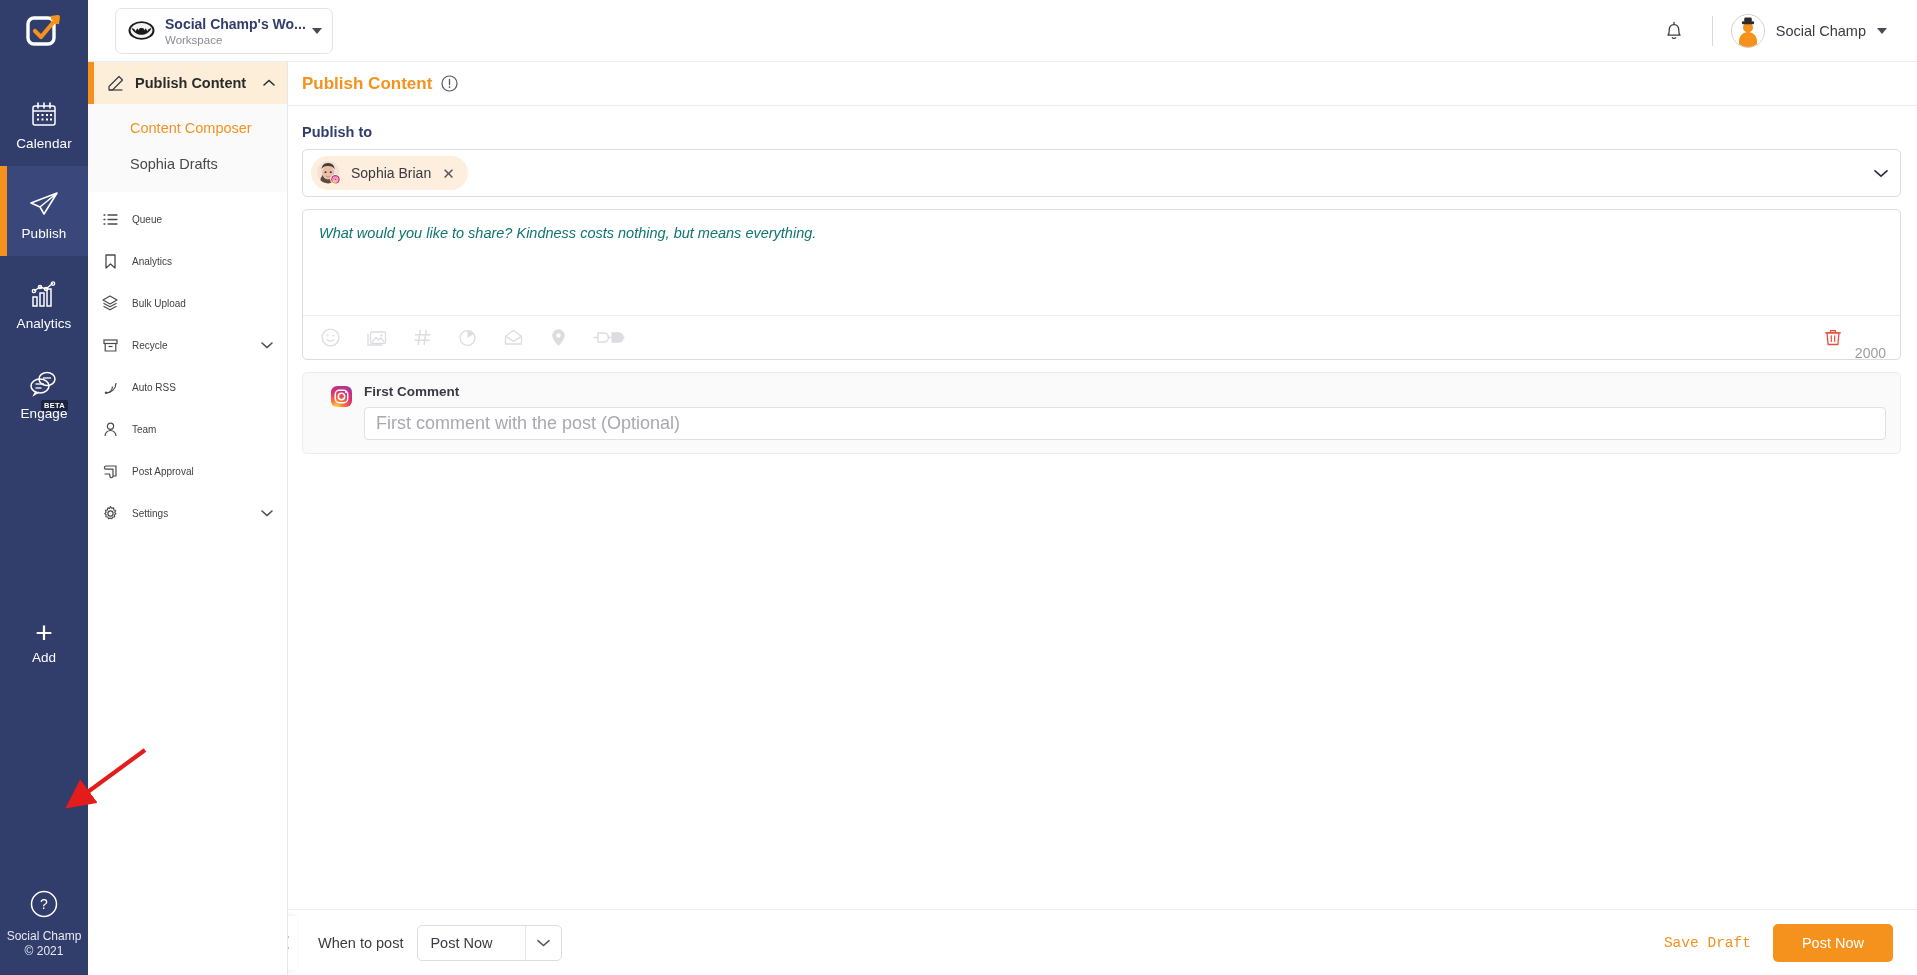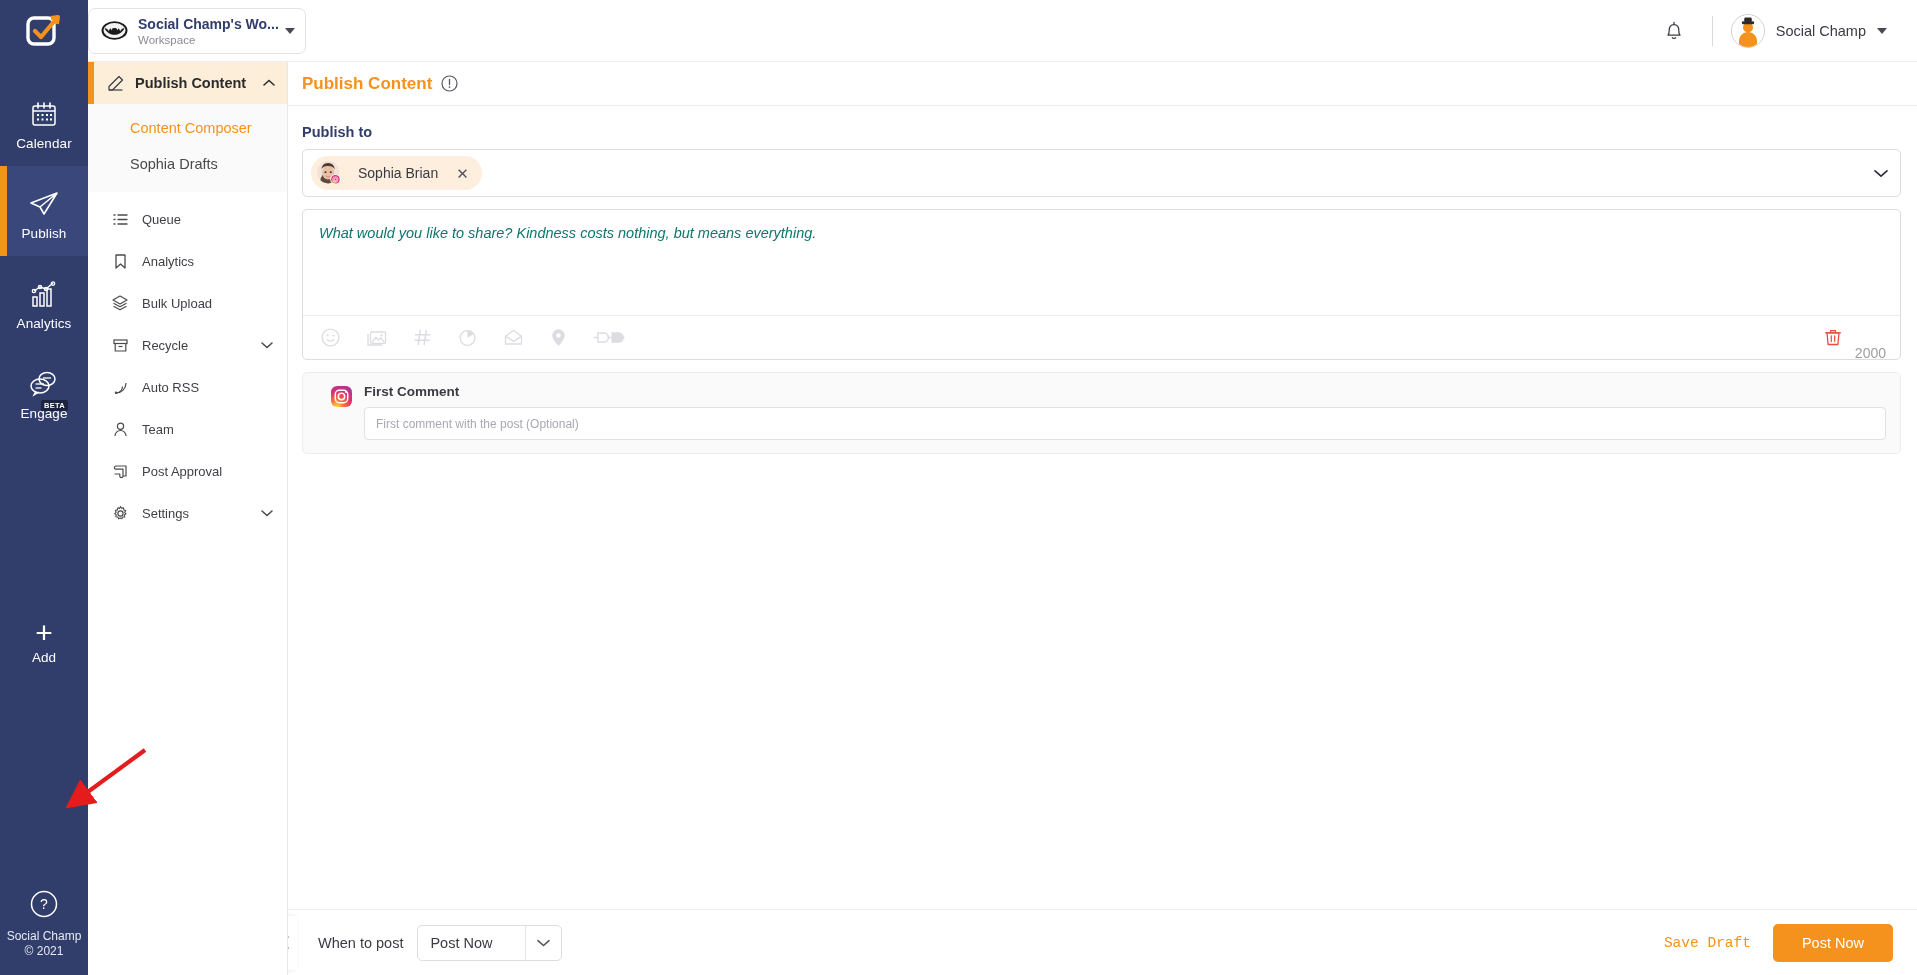--- a/index.html
+++ b/index.html
@@ -70,33 +70,33 @@
   .nav-head-label { font-size: 14.5px; color: #2b2b2b; font-weight: 600; }
   .nav-sub { background: #fafafa; padding: 6px 0 10px 0; }
   .nav-sub-item {
     height: 36px; display: flex; align-items: center; padding-left: 42px;
     font-size: 14.5px; color: #4a4a4a; cursor: pointer;
   }
   .nav-sub-item.active { color: #f5921e; }
   .nav-list { padding-top: 6px; }
   .nav-item {
     height: 42px; display: flex; align-items: center; gap: 13px;
-    padding-left: 23px; padding-right: 14px; font-size: 13px;
+    padding-left: 13px; padding-right: 14px; font-size: 10px;
     color: #3f3f46; cursor: pointer;
   }
   .nav-item .ni-label { flex: 1; }
   .nav-icon { width: 18px; height: 18px; display: flex; align-items: center; justify-content: center; color: #4a4a4a; }
 
   .topbar {
     height: 62px; background: #ffffff; border-bottom: 1px solid #ececee;
     display: flex; align-items: center; position: absolute; left: 88px; right: 0; top: 0;
     z-index: 35;
   }
   .ws-picker {
-    width: 218px; height: 46px; border: 1px solid #e3e3e7;
+    margin-left: 27px; width: 218px; height: 46px; border: 1px solid #e3e3e7;
     border-radius: 7px; display: flex; align-items: center; gap: 10px;
     padding: 0 10px 0 12px; cursor: pointer; background: #fff;
   }
   .ws-logo {
     width: 27px; height: 27px; border-radius: 50%; background: #ffffff;
     display: flex; align-items: center; justify-content: center; flex-shrink: 0;
     overflow: hidden;
   }
   .ws-text { flex: 1; min-width: 0; }
   .ws-name { font-size: 14px; font-weight: 700; color: #313d6a; white-space: nowrap; overflow: hidden; }
@@ -120,21 +120,21 @@
 
   .scroll-area { flex: 1; overflow: hidden; padding: 18px 16px 0 14px; }
 
   .field-label { font-size: 14.5px; font-weight: 700; color: #313d6a; margin-bottom: 9px; }
 
   .select-box {
     border: 1px solid #dcdce1; border-radius: 5px; min-height: 48px;
     display: flex; align-items: center; padding: 6px 12px 6px 8px; background: #fff;
   }
   .chip {
-    display: inline-flex; align-items: center; gap: 16px;
+    display: inline-flex; align-items: center; gap: 9px;
     background: #fdeedd; border-radius: 18px; padding: 4px 11px 4px 5px; cursor: default;
   }
   .chip-av { width: 26px; height: 26px; border-radius: 50%; position: relative; overflow: visible; flex-shrink: 0; }
   .chip-name { font-size: 14px; color: #3a3a42; }
   .chip-x { font-size: 15px; color: #55555e; cursor: pointer; line-height: 1; padding: 0 2px; }
   .sel-caret { margin-left: auto; }
 
   .helper-row {
     display: flex; align-items: center; justify-content: flex-end; gap: 12px;
     margin-top: 9px; padding-right: 2px;
@@ -160,21 +160,21 @@
 
   .fc-card {
     margin-top: 12px; background: #fafafa; border: 1px solid #ededf0; border-radius: 5px;
     padding: 11px 14px 13px 28px; display: flex; gap: 12px;
   }
   .ig-badge { width: 21px; height: 21px; border-radius: 6px; flex-shrink: 0; margin-top: 2px; position: relative; }
   .fc-body { flex: 1; min-width: 0; }
   .fc-title { font-size: 13.5px; color: #3a3a42; font-weight: 600; margin-bottom: 8px; }
   .fc-input {
     width: 100%; height: 33px; border: 1px solid #e0e0e5; border-radius: 4px;
-    background: #fff; padding: 0 11px; font-size: 12px; color: #a8a8b0;
+    background: #fff; padding: 0 11px; font-size: 18px; color: #a8a8b0;
     font-family: "Liberation Sans", sans-serif;
   }
   .fc-input::placeholder { color: #a8a8b0; }
 
   .footer-bar {
     height: 66px; border-top: 1px solid #ececee; background: #fff;
     display: flex; align-items: center; padding: 0 24px 0 30px; position: relative;
   }
   .when-label { font-size: 14.5px; color: #3a3a42; margin-right: 14px; }
   .when-select {

